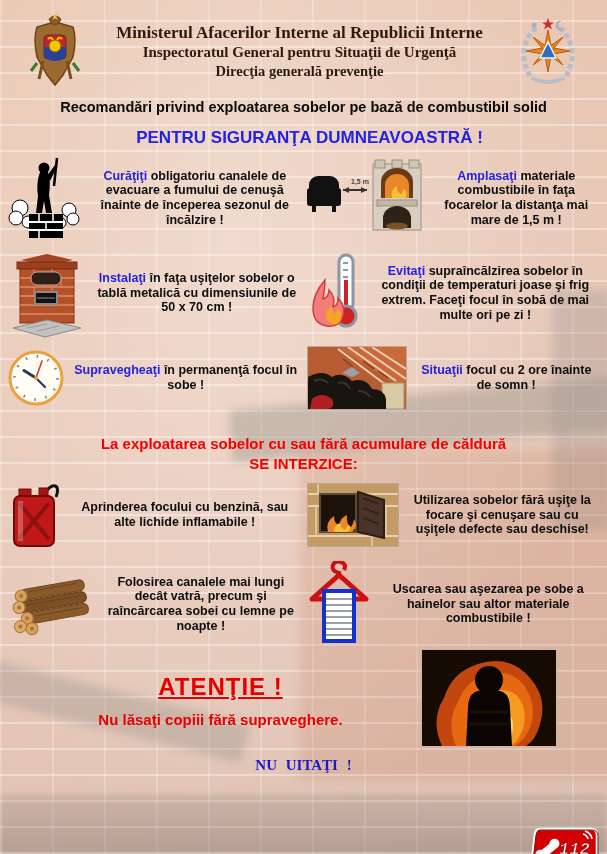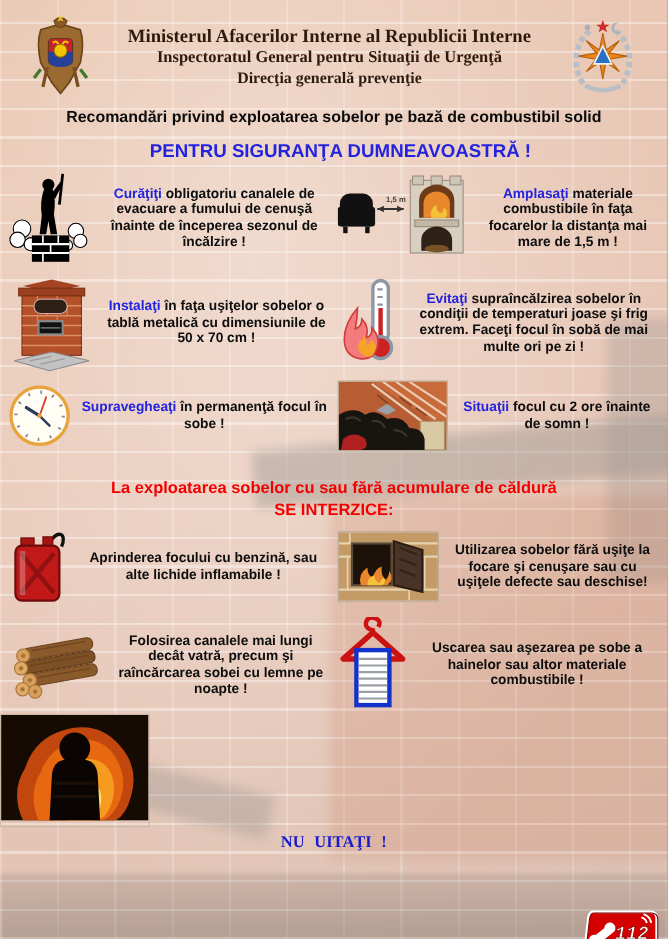--- a/index.html
+++ b/index.html
@@ -302,20 +302,24 @@
               <rect x="17" y="30" width="30" height="50" fill="#fff" stroke="#1133cc" stroke-width="4"></rect>
               <path d="M19 38 h26 M19 44 h26 M19 50 h26 M19 56 h26 M19 62 h26 M19 68 h26 M19 74 h26" stroke="#9aa0a6" stroke-width="2"></path>
             </svg>
           </div>
           <p class="txt"><span>Uscarea sau aşezarea pe sobe a hainelor sau altor materiale combustibile !</span></p>
         </div>
       </div>
     </div>
 
     <div class="attention">
+      <div class="att-text">
+        <div class="att-head">ATENŢIE !</div>
+        <div class="att-sub">Nu lăsaţi copiii fără supraveghere.</div>
+      </div>
       <div class="att-photo">
         <svg width="134" height="96" viewBox="0 0 134 96">
           <rect width="134" height="96" fill="#160b03"></rect>
           <path d="M20 96 Q8 70 22 48 Q30 22 56 14 Q88 4 108 28 Q126 48 118 74 Q114 90 104 96 Z" fill="#c2470e"></path>
           <path d="M34 96 Q24 72 36 52 Q44 30 66 24 Q94 18 106 42 Q116 62 106 82 Q100 93 92 96 Z" fill="#e86812"></path>
           <path d="M48 96 Q42 76 52 60 Q60 42 78 40 Q98 40 102 60 Q105 78 94 92 L88 96 Z" fill="#f59b1f"></path>
           <path d="M60 96 Q56 80 66 68 Q74 58 84 62 Q94 68 90 84 L84 96 Z" fill="#ffd966"></path>
           <circle cx="67" cy="30" r="14" fill="#0a0502"></circle>
           <path d="M53 42 Q67 36 81 42 Q88 46 88 58 L90 96 L44 96 L46 58 Q46 46 53 42 Z" fill="#0a0502"></path>
           <path d="M48 62 h38 M47 74 h40" stroke="#1c0f05" stroke-width="3"></path>

